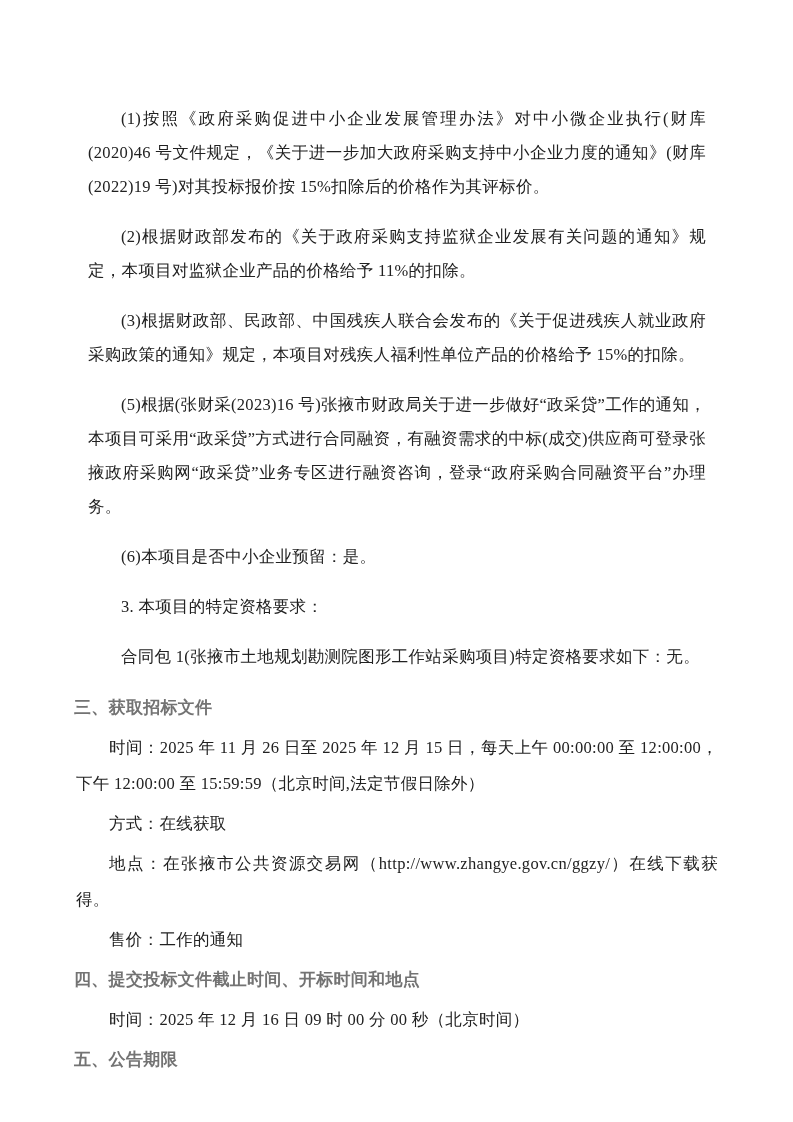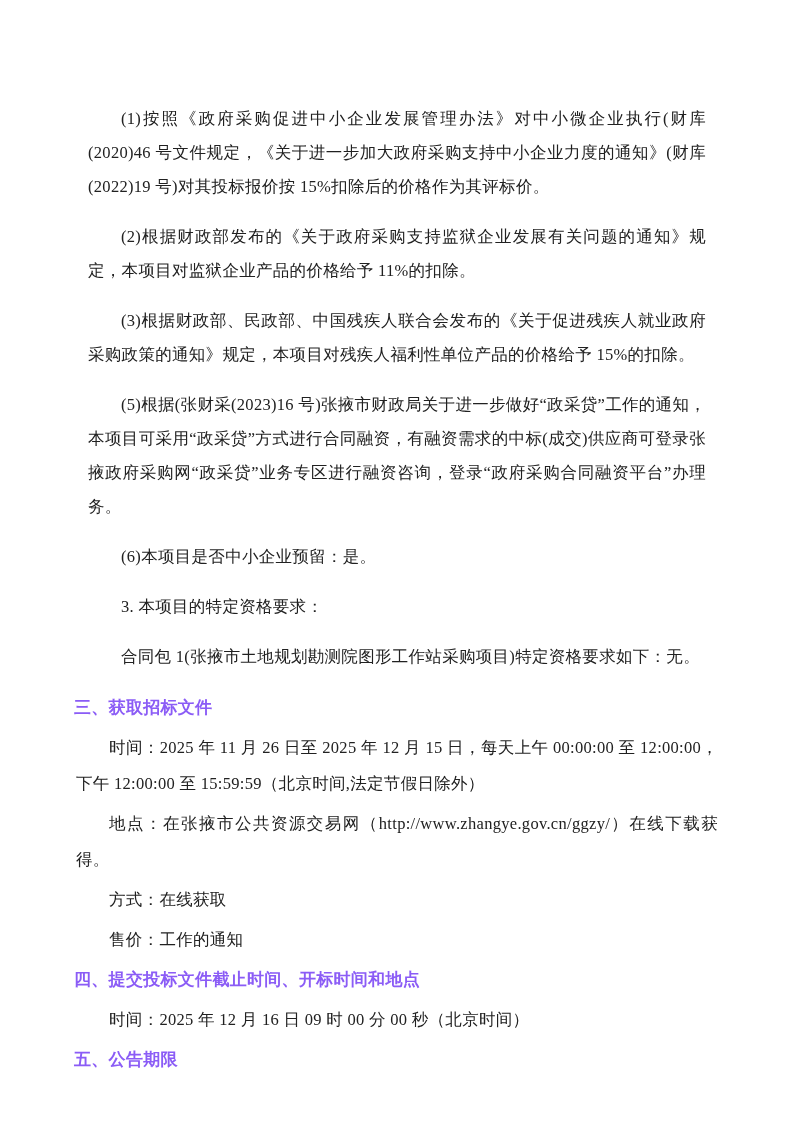--- a/index.html
+++ b/index.html
@@ -20,21 +20,21 @@
   .para {
     margin: 16px;
     text-indent: 2em;
     line-height: 34px;
     text-align: justify;
   }
   .section-heading {
     font-family: "Liberation Sans", "DejaVu Sans", sans-serif;
     font-size: 17px;
     font-weight: 700;
-    color: #8b5cf6;
+    color: #737373;
     line-height: 36px;
     margin: 4px 0 0 2px;
   }
   .detail-line {
     margin: 4px;
     text-indent: 2em;
     line-height: 36px;
     text-align: justify;
   }
 </style>
@@ -47,22 +47,22 @@
   <p class="para">(2)根据财政部发布的《关于政府采购支持监狱企业发展有关问题的通知》规定，本项目对监狱企业产品的价格给予 11%的扣除。</p>
   <p class="para">(3)根据财政部、民政部、中国残疾人联合会发布的《关于促进残疾人就业政府采购政策的通知》规定，本项目对残疾人福利性单位产品的价格给予 15%的扣除。</p>
   <p class="para">(5)根据(张财采(2023)16 号)张掖市财政局关于进一步做好“政采贷”工作的通知，本项目可采用“政采贷”方式进行合同融资，有融资需求的中标(成交)供应商可登录张掖政府采购网“政采贷”业务专区进行融资咨询，登录“政府采购合同融资平台”办理务。</p>
   <p class="para">(6)本项目是否中小企业预留：是。</p>
   <p class="para">3. 本项目的特定资格要求：</p>
   <p class="para">合同包 1(张掖市土地规划勘测院图形工作站采购项目)特定资格要求如下：无。</p>
 
   <div class="section">
     <h2 class="section-heading">三、获取招标文件</h2>
     <p class="detail-line">时间：2025 年 11 月 26 日至 2025 年 12 月 15 日，每天上午 00:00:00 至 12:00:00，下午 12:00:00 至 15:59:59（北京时间,法定节假日除外）</p>
+    <p class="detail-line">方式：在线获取</p>
     <p class="detail-line">地点：在张掖市公共资源交易网（http://www.zhangye.gov.cn/ggzy/）在线下载获得。</p>
-    <p class="detail-line">方式：在线获取</p>
     <p class="detail-line">售价：工作的通知</p>
   </div>
 
   <div class="section">
     <h2 class="section-heading">四、提交投标文件截止时间、开标时间和地点</h2>
     <p class="detail-line">时间：2025 年 12 月 16 日 09 时 00 分 00 秒（北京时间）</p>
   </div>
 
   <div class="section">
     <h2 class="section-heading">五、公告期限</h2>

